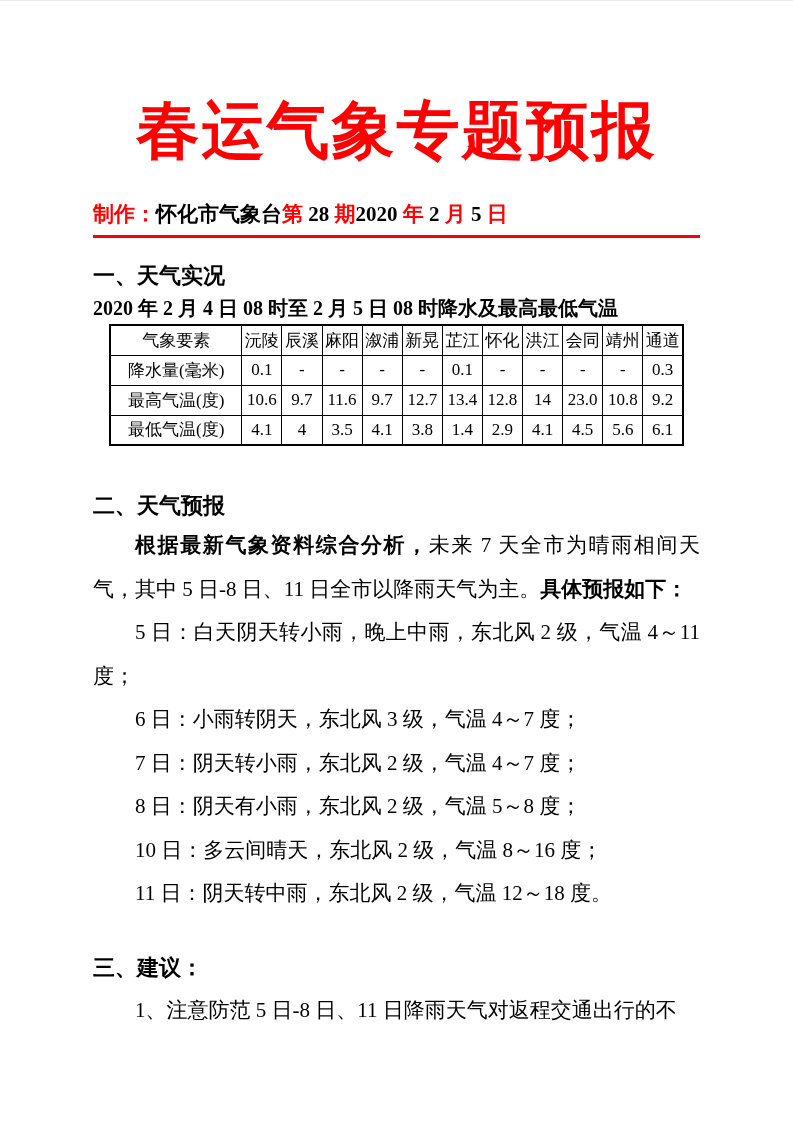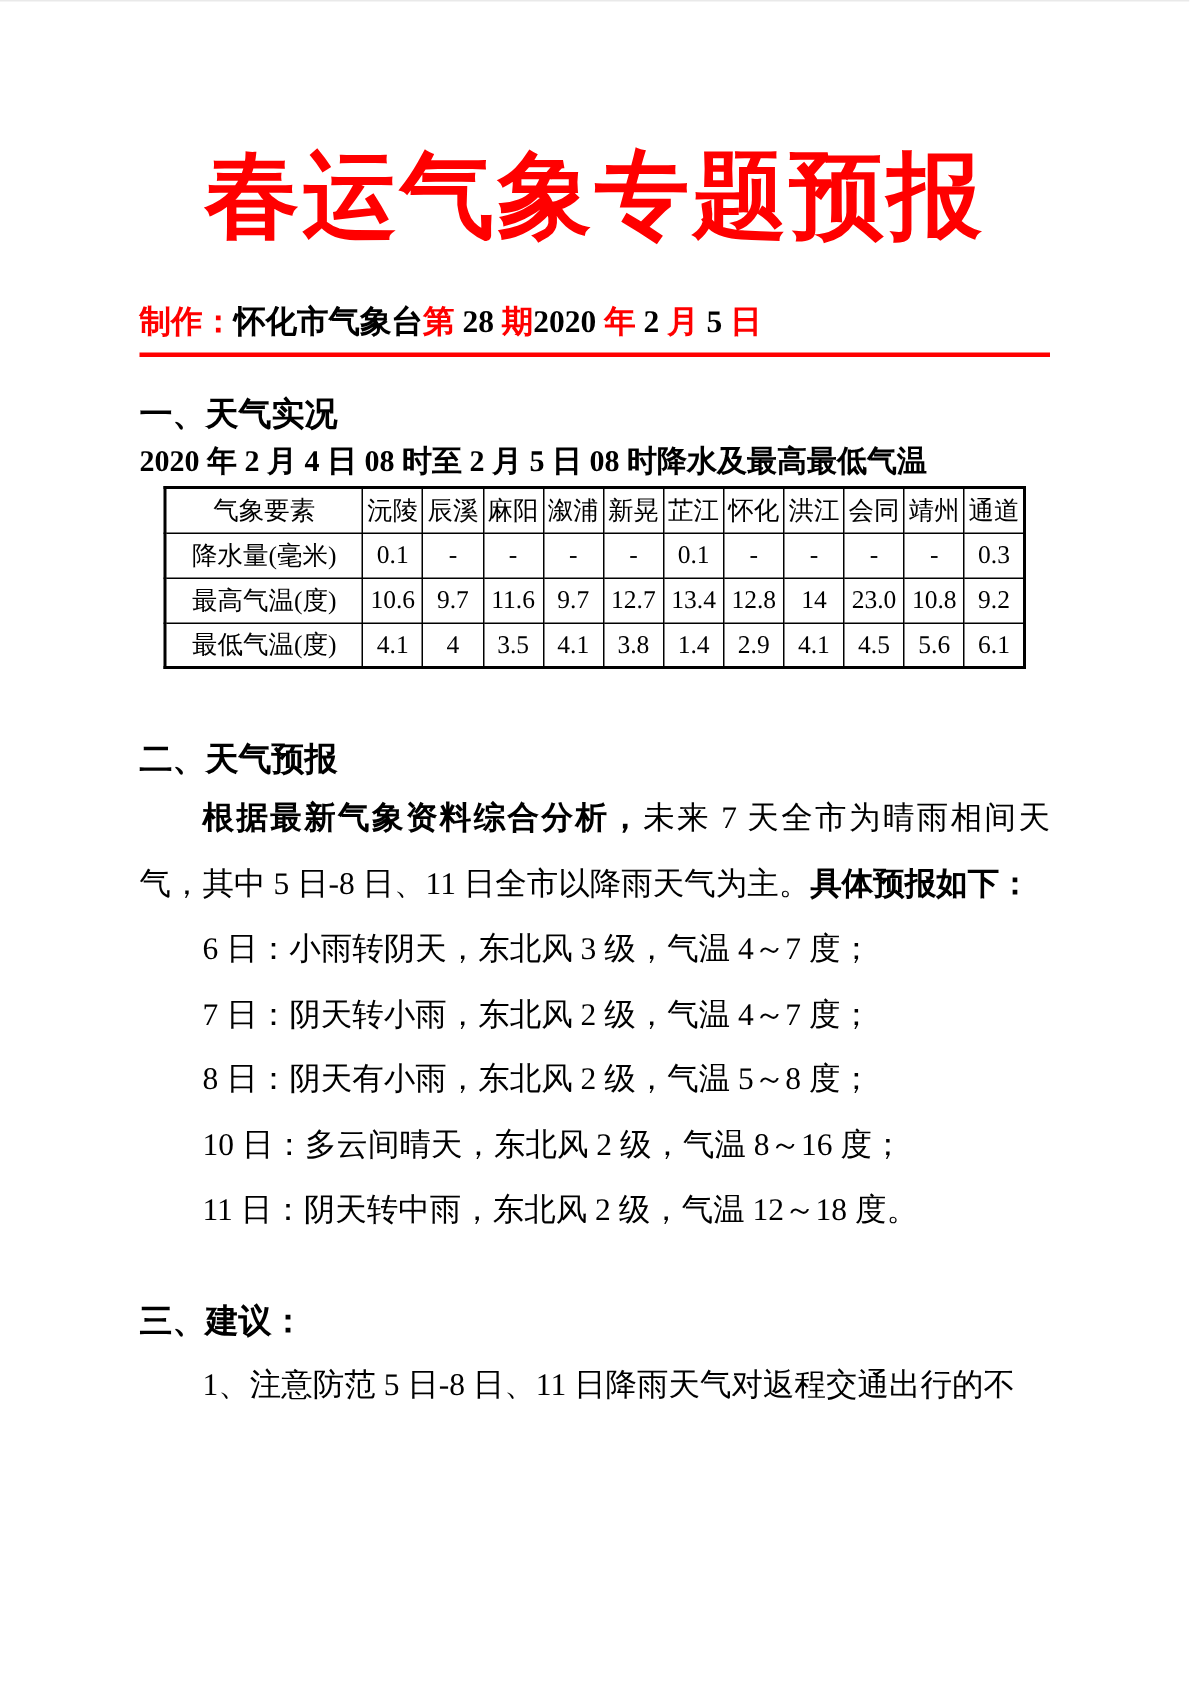--- a/index.html
+++ b/index.html
@@ -172,20 +172,21 @@
           <td>5.6</td>
           <td>6.1</td>
         </tr>
       </tbody>
     </table>
 
     <div class="sec-heading sec2-heading">二、天气预报</div>
 
     <p class="body-par intro"><span class="bold">根据最新气象资料综合分析，</span><span>未来 7 天全市为晴雨相间天气，其中 5 日-8 日、11 日全市以降雨天气为主。</span><span class="bold">具体预报如下：</span></p>
 
+    <p class="body-par">5 日：白天阴天转小雨，晚上中雨，东北风 2 级，气温 4～11 度；</p>
     <p class="body-par">6 日：小雨转阴天，东北风 3 级，气温 4～7 度；</p>
     <p class="body-par">7 日：阴天转小雨，东北风 2 级，气温 4～7 度；</p>
     <p class="body-par">8 日：阴天有小雨，东北风 2 级，气温 5～8 度；</p>
     <p class="body-par">10 日：多云间晴天，东北风 2 级，气温 8～16 度；</p>
     <p class="body-par">11 日：阴天转中雨，东北风 2 级，气温 12～18 度。</p>
 
     <div class="sec-heading sec3-heading">三、建议：</div>
     <p class="body-par">1、注意防范 5 日-8 日、11 日降雨天气对返程交通出行的不</p>
 
   </div>

